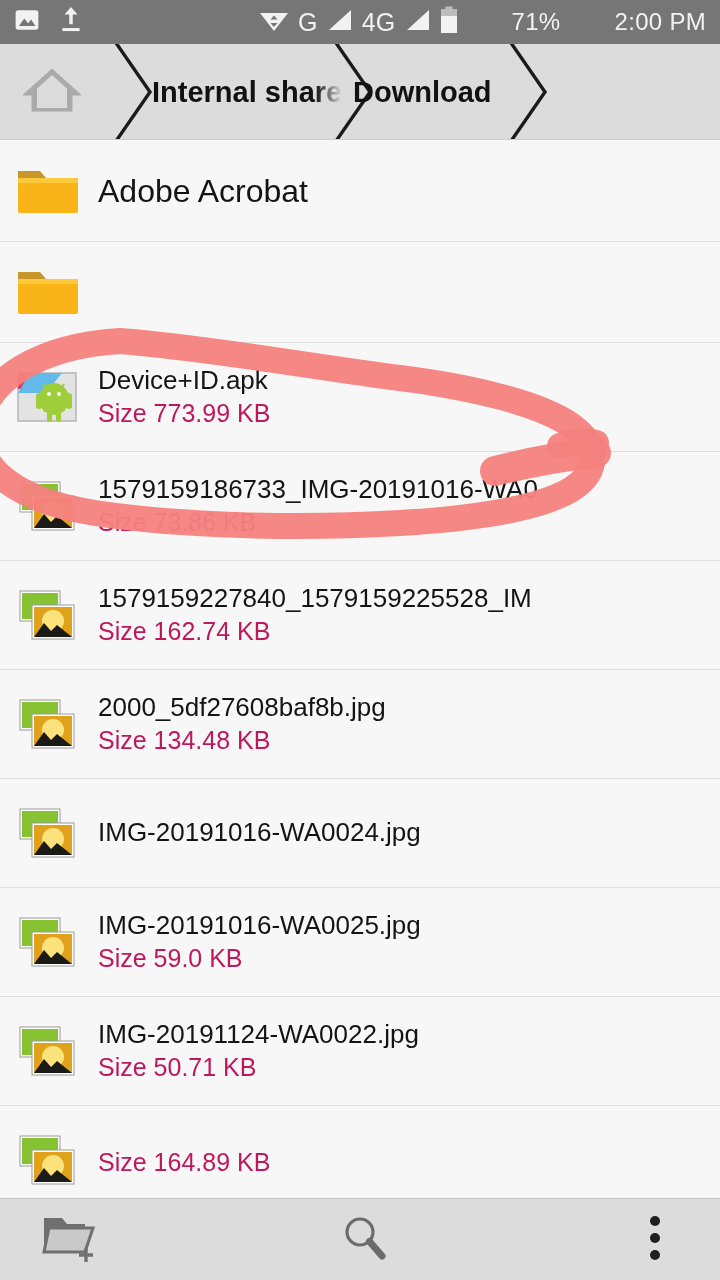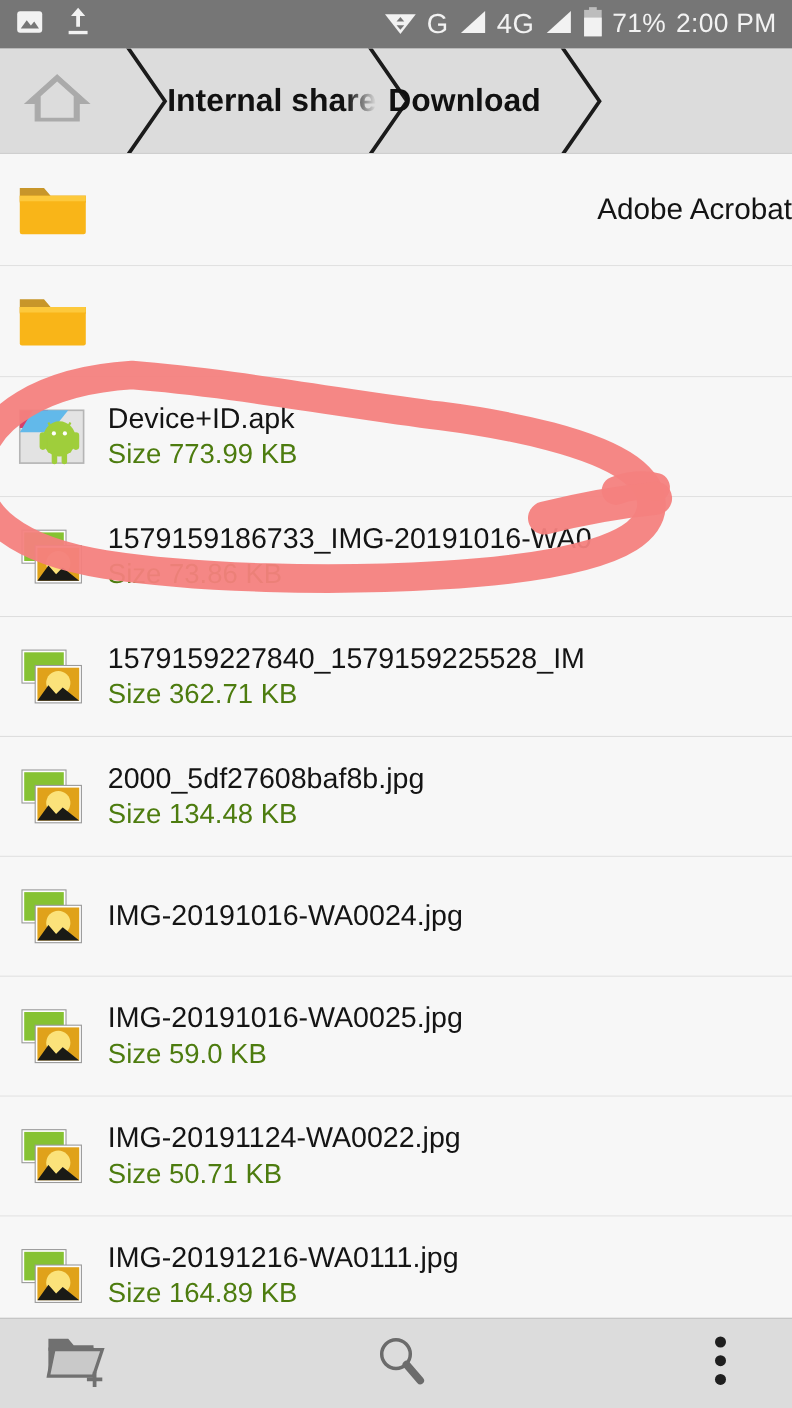--- a/index.html
+++ b/index.html
@@ -17,21 +17,21 @@
     background:#767676;
     display:flex; align-items:center;
     padding:0 14px;
     color:#fff;
     position:relative;
     z-index:5;
   }
   .sb-left{ display:flex; align-items:center; gap:20px; }
   .sb-right{ margin-left:auto; display:flex; align-items:center; gap:9px; }
   .sb-text{ font-size:25px; font-weight:400; color:#f2f2f2; letter-spacing:.3px; white-space:nowrap;}
-  .sb-text.small{ font-size:24px; }
+  .sb-text.small{ font-size:24px;margin-left:45px; }
   .ic{ display:block; }
 
   
   .crumbbar{
     height:96px; width:720px;
     background:#dcdcdc;
     position:relative;
     display:flex; align-items:center;
     border-bottom:1px solid #cfcfcf;
     overflow:hidden;
@@ -79,23 +79,23 @@
   .fname{
     font-size:26px; color:#141414; white-space:nowrap;
     line-height:1.15;
     overflow:hidden;
   }
   .fname.clip{
     -webkit-mask-image:linear-gradient(to right,#000 0,#000 96%,transparent 100%);
             mask-image:linear-gradient(to right,#000 0,#000 96%,transparent 100%);
   }
   .fsize{
-    font-size:25px; color:#4d7c0f; margin-top:4px; white-space:nowrap;
-  }
-  .row.folder .fname{ font-size:27px;text-align:right; }
+    font-size:25px; color:#be185d; margin-top:4px; white-space:nowrap;
+  }
+  .row.folder .fname{ font-size:32px; }
 
   
   .annot{
     position:absolute; top:141px; left:0;
     width:720px; height:1057px;
     pointer-events:none; z-index:4;
   }
 
   
   .bottombar{
@@ -262,21 +262,21 @@
         <rect x="2" y="6" width="40" height="30" fill="#ffffff" stroke="#9a9a9a" stroke-width="1"></rect>
         <rect x="4" y="8" width="36" height="26" fill="#86c232"></rect>
         <rect x="14" y="20" width="42" height="34" fill="#ffffff" stroke="#9a9a9a" stroke-width="1"></rect>
         <rect x="16" y="22" width="38" height="30" fill="#e0a21a"></rect>
         <circle cx="35" cy="36" r="11" fill="#fbe27a"></circle>
         <path d="M16 52 L26 38 L33 46 L39 40 L54 52 Z" fill="#1a1a16"></path>
       </svg>
     </div>
     <div class="row-text">
       <div class="fname clip">1579159227840_1579159225528_IM</div>
-      <div class="fsize">Size 362.71 KB</div>
+      <div class="fsize">Size 162.74 KB</div>
     </div>
   </div>
 
   <div class="row">
     <div class="row-icon">
       <svg width="60" height="60" viewBox="0 0 60 60">
         <rect x="2" y="6" width="40" height="30" fill="#ffffff" stroke="#9a9a9a" stroke-width="1"></rect>
         <rect x="4" y="8" width="36" height="26" fill="#86c232"></rect>
         <rect x="14" y="20" width="42" height="34" fill="#ffffff" stroke="#9a9a9a" stroke-width="1"></rect>
         <rect x="16" y="22" width="38" height="30" fill="#e0a21a"></rect>
@@ -345,21 +345,20 @@
       <svg width="60" height="60" viewBox="0 0 60 60">
         <rect x="2" y="6" width="40" height="30" fill="#ffffff" stroke="#9a9a9a" stroke-width="1"></rect>
         <rect x="4" y="8" width="36" height="26" fill="#86c232"></rect>
         <rect x="14" y="20" width="42" height="34" fill="#ffffff" stroke="#9a9a9a" stroke-width="1"></rect>
         <rect x="16" y="22" width="38" height="30" fill="#e0a21a"></rect>
         <circle cx="35" cy="36" r="11" fill="#fbe27a"></circle>
         <path d="M16 52 L26 38 L33 46 L39 40 L54 52 Z" fill="#1a1a16"></path>
       </svg>
     </div>
     <div class="row-text">
-      <div class="fname">IMG-20191216-WA0111.jpg</div>
       <div class="fsize">Size 164.89 KB</div>
     </div>
   </div>
 
 </div>
 
 <svg class="annot" viewBox="0 0 720 1057" preserveAspectRatio="none">
   <path d="M120 200 C 40 205, -14 238, -20 283
            C -26 328, 18 360, 95 372
            C 180 385, 300 388, 400 382

